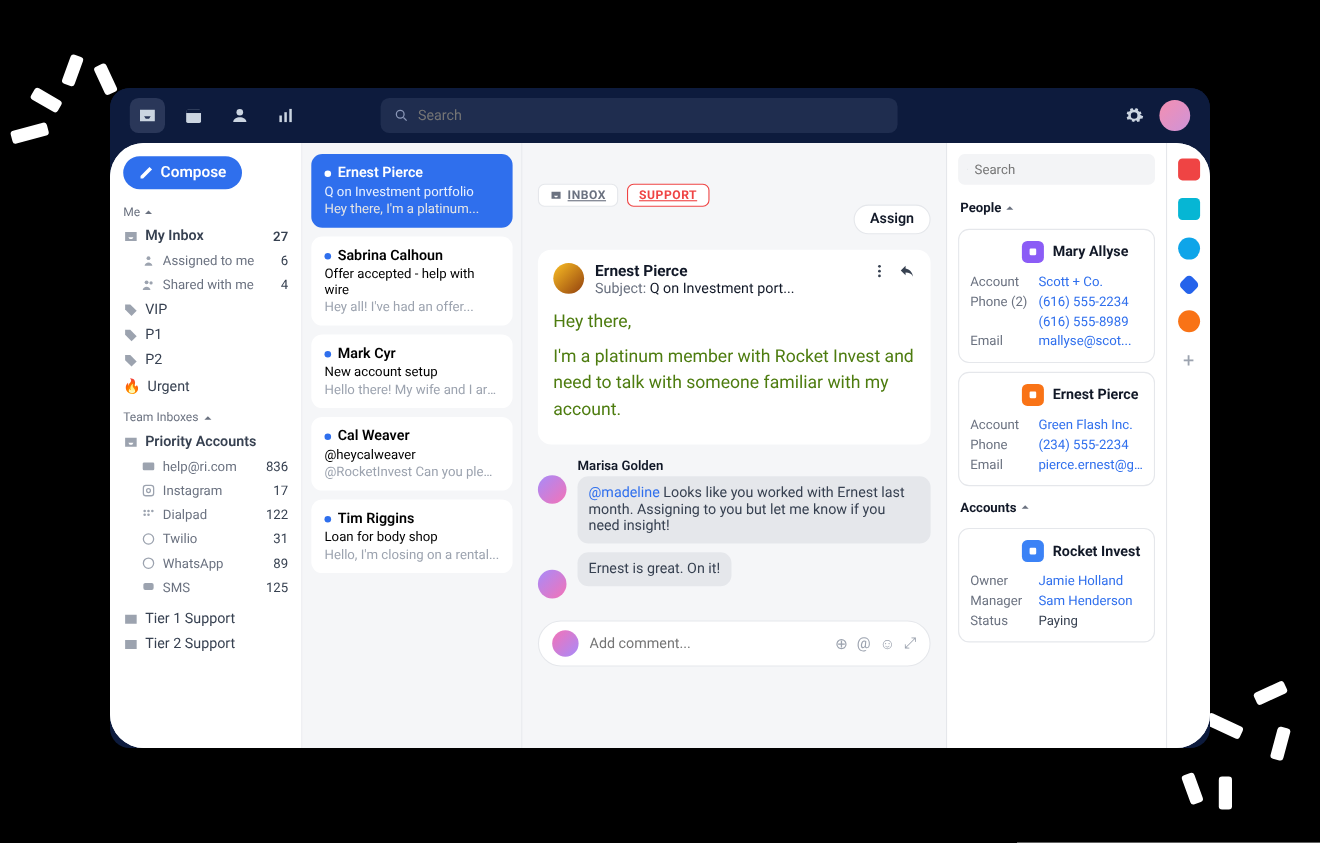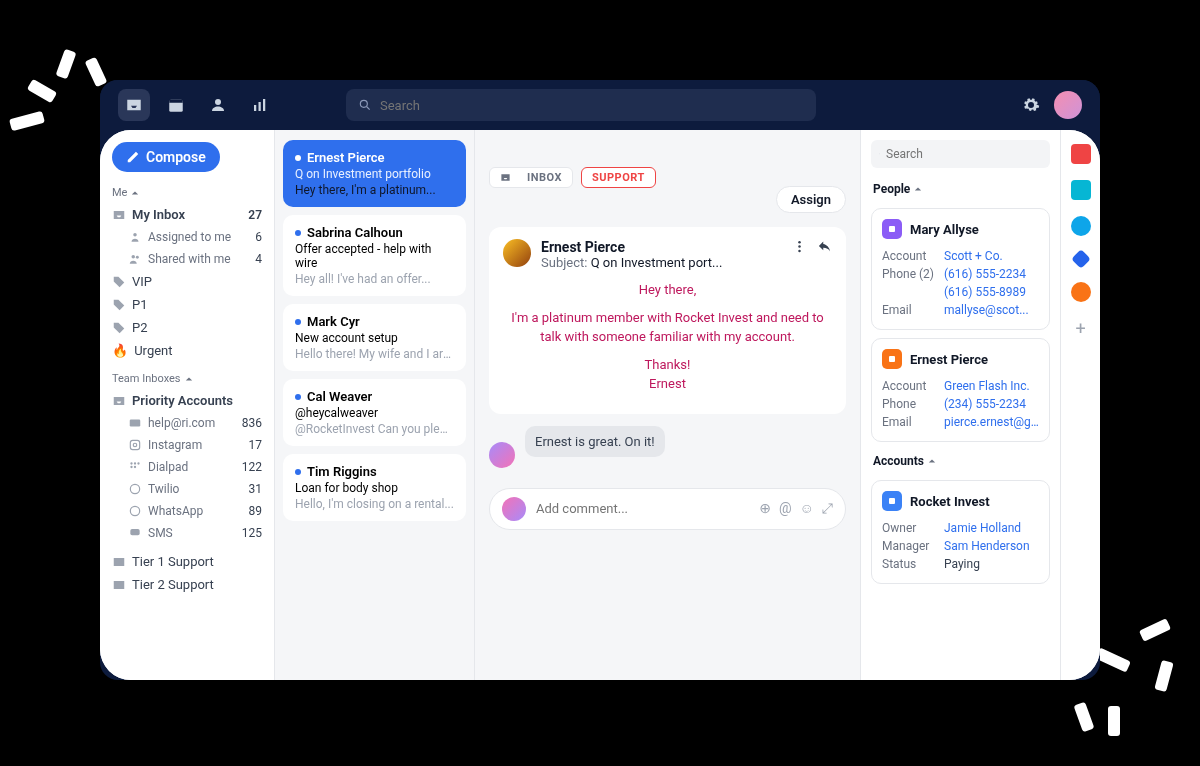--- a/index.html
+++ b/index.html
@@ -36,40 +36,40 @@
 
 
 .threads { width: 200px; background: #f5f6f8; border-right: 1px solid #e5e7eb; overflow-y: auto; padding: 10px 8px; }
 .thread-card { background: #fff; border-radius: 10px; padding: 10px 12px; margin-bottom: 8px; cursor: pointer; }
 .thread-card.active { background: #2f6fed; color: #fff; }
 .thread-from { font-size: 13px; font-weight: 600; margin-bottom: 2px; display: flex; align-items: center; gap: 6px; }
 .dot { width: 6px; height: 6px; border-radius: 50%; background: #2f6fed; flex-shrink: 0; }
 .thread-card.active .dot { background: #fff; }
 .thread-subj { font-size: 12px; margin-bottom: 2px; }
 .thread-prev { font-size: 12px; color: #9ca3af; white-space: nowrap; overflow: hidden; text-overflow: ellipsis; }
-.thread-card.active .thread-prev { color: #0f172a; }
+.thread-card.active .thread-prev { color: #e5e5e5; }
 .thread-card.active .thread-subj { color: #e8f0ff; }
 
 
 .convo { flex: 1; background: #f5f6f8; display: flex; flex-direction: column; overflow: hidden; }
 .convo-header { padding: 12px 14px 8px; display: flex; align-items: center; gap: 8px; }
-.pill { border-radius: 6px; padding: 3px 10px; font-size: 11px; font-weight: 700; letter-spacing: .5px; display: inline-flex; align-items: center; gap: 16px; }
+.pill { border-radius: 6px; padding: 3px 10px; font-size: 11px; font-weight: 700; letter-spacing: .5px; display: inline-flex; align-items: center; gap: 5px; text-decoration: underline; }
 .pill-inbox { background: #fff; color: #6b7280; border: 1px solid #e5e7eb; }
 .pill-inbox svg { width: 11px; height: 11px; fill: #6b7280; }
 .pill-support { background: #fff; color: #ef4444; border: 1px solid #ef4444; }
 .assign-btn { margin-left: auto; background: #fff; color: #111827; border: 1px solid #e5e7eb; border-radius: 18px; padding: 5px 14px; font-size: 13px; font-weight: 600; cursor: pointer; margin-top: 44px; }
 .msg-card { background: #fff; border-radius: 12px; margin: 6px 14px; padding: 12px 14px; }
 .msg-head { display: flex; align-items: flex-start; gap: 10px; }
 .msg-avatar { width: 28px; height: 28px; border-radius: 50%; background: linear-gradient(135deg,#fbbf24,#92400e); flex-shrink: 0; }
 .msg-head-text { flex: 1; min-width: 0; }
 .msg-from { font-size: 14px; font-weight: 700; color: #111827; }
 .msg-subj { font-size: 13px; color: #6b7280; white-space: nowrap; overflow: hidden; text-overflow: ellipsis; }
 .msg-actions { display: flex; gap: 10px; color: #6b7280; }
 .msg-actions svg { width: 15px; height: 15px; fill: #374151; cursor: pointer; }
-.msg-body { margin-top: 10px; font-size: 13px; color: #be185d; line-height: 1.5; text-align: center; }
+.msg-body { margin-top: 10px; font-size: 16px; color: #4d7c0f; line-height: 1.5; }
 .msg-body p { margin-bottom: 8px; }
 
 .comments { padding: 6px 14px; overflow-y: auto; }
 .comment { display: flex; gap: 10px; margin-bottom: 8px; }
 .comment-avatar { width: 26px; height: 26px; border-radius: 50%; background: linear-gradient(135deg,#a78bfa,#f472b6); flex-shrink: 0; margin-top: 16px; }
 .comment-body { flex: 1; }
 .comment-author { font-size: 12px; font-weight: 600; color: #111827; margin-bottom: 3px; }
 .comment-bubble { background: #e5e7eb; border-radius: 10px; padding: 8px 10px; font-size: 13px; color: #374151; display: inline-block; max-width: 100%; }
 .mention { color: #2f6fed; }
 
@@ -80,21 +80,21 @@
 .composer-icons span { font-size: 14px; cursor: pointer; }
 
 
 .rpanel { width: 200px; background: #fff; border-left: 1px solid #e5e7eb; overflow-y: auto; padding: 10px 0; font-size: 12px; }
 .rpanel-search { margin: 0 10px 10px; background: #f3f4f6; border-radius: 6px; height: 28px; display: flex; align-items: center; padding: 0 8px; gap: 6px; }
 .rpanel-search svg { width: 12px; height: 12px; fill: #9ca3af; }
 .rpanel-search input { flex: 1; border: none; background: none; outline: none; font-size: 12px; }
 .rp-section-label { padding: 4px 12px; font-weight: 700; color: #111827; display: flex; align-items: center; gap: 4px; }
 .rp-section-label svg { width: 8px; height: 8px; fill: #6b7280; }
 .rp-card { border: 1px solid #e5e7eb; border-radius: 10px; margin: 8px 10px; padding: 10px; }
-.rp-card-head { display: flex; align-items: center; gap: 8px; font-weight: 700; font-size: 13px; color: #111827; margin-bottom: 8px; }
+.rp-card-head { display: flex; align-items: center; gap: 8px; font-weight: 700; font-size: 13px; color: #111827; margin-bottom: 8px; margin-left: 47px; }
 .rp-icon { width: 20px; height: 20px; border-radius: 5px; display: flex; align-items: center; justify-content: center; }
 .rp-icon-purple { background: #8b5cf6; }
 .rp-icon-orange { background: #f97316; }
 .rp-icon-blue { background: #3b82f6; }
 .rp-icon svg { width: 12px; height: 12px; fill: #fff; }
 .rp-row { display: flex; padding: 2px 0; font-size: 12px; }
 .rp-row .k { width: 62px; color: #6b7280; }
 .rp-row .v { flex: 1; color: #2f6fed; white-space: nowrap; overflow: hidden; text-overflow: ellipsis; }
 .rp-row .v.plain { color: #374151; }
 
@@ -376,24 +376,28 @@
                 <circle cx="12" cy="19" r="2"></circle>
               </svg>
             <svg viewBox="0 0 24 24">
                 <path d="M10 4L3 11l7 7v-4c5 0 9 2 11 6-1-6-5-11-11-12z"></path>
               </svg>
           </div>
         </div>
         <div class="msg-body">
           <p>Hey there,</p>
           <p>I'm a platinum member with Rocket Invest and need to talk with someone familiar with my account.</p>
-          <p><span>Thanks!</span><br><span>Ernest</span></p>
         </div>
       </div>
       <div class="comments" id="comments">
+          <div class="comment">
+            <div class="comment-avatar"></div>
+    <div class="comment-body"><div class="comment-author">Marisa Golden</div>
+    <div class="comment-bubble"><span class="mention">@madeline</span> Looks like you worked with Ernest last month. Assigning to you but let me know if you need insight!</div></div>
+          </div>
           <div class="comment">
             <div class="comment-avatar"></div>
     <div class="comment-body">
     <div class="comment-bubble">Ernest is great. On it!</div></div>
           </div>
         </div>
       <div class="composer">
         <div class="mini-avatar"></div>
         <input placeholder="Add comment..." style="">
         <div class="composer-icons">

